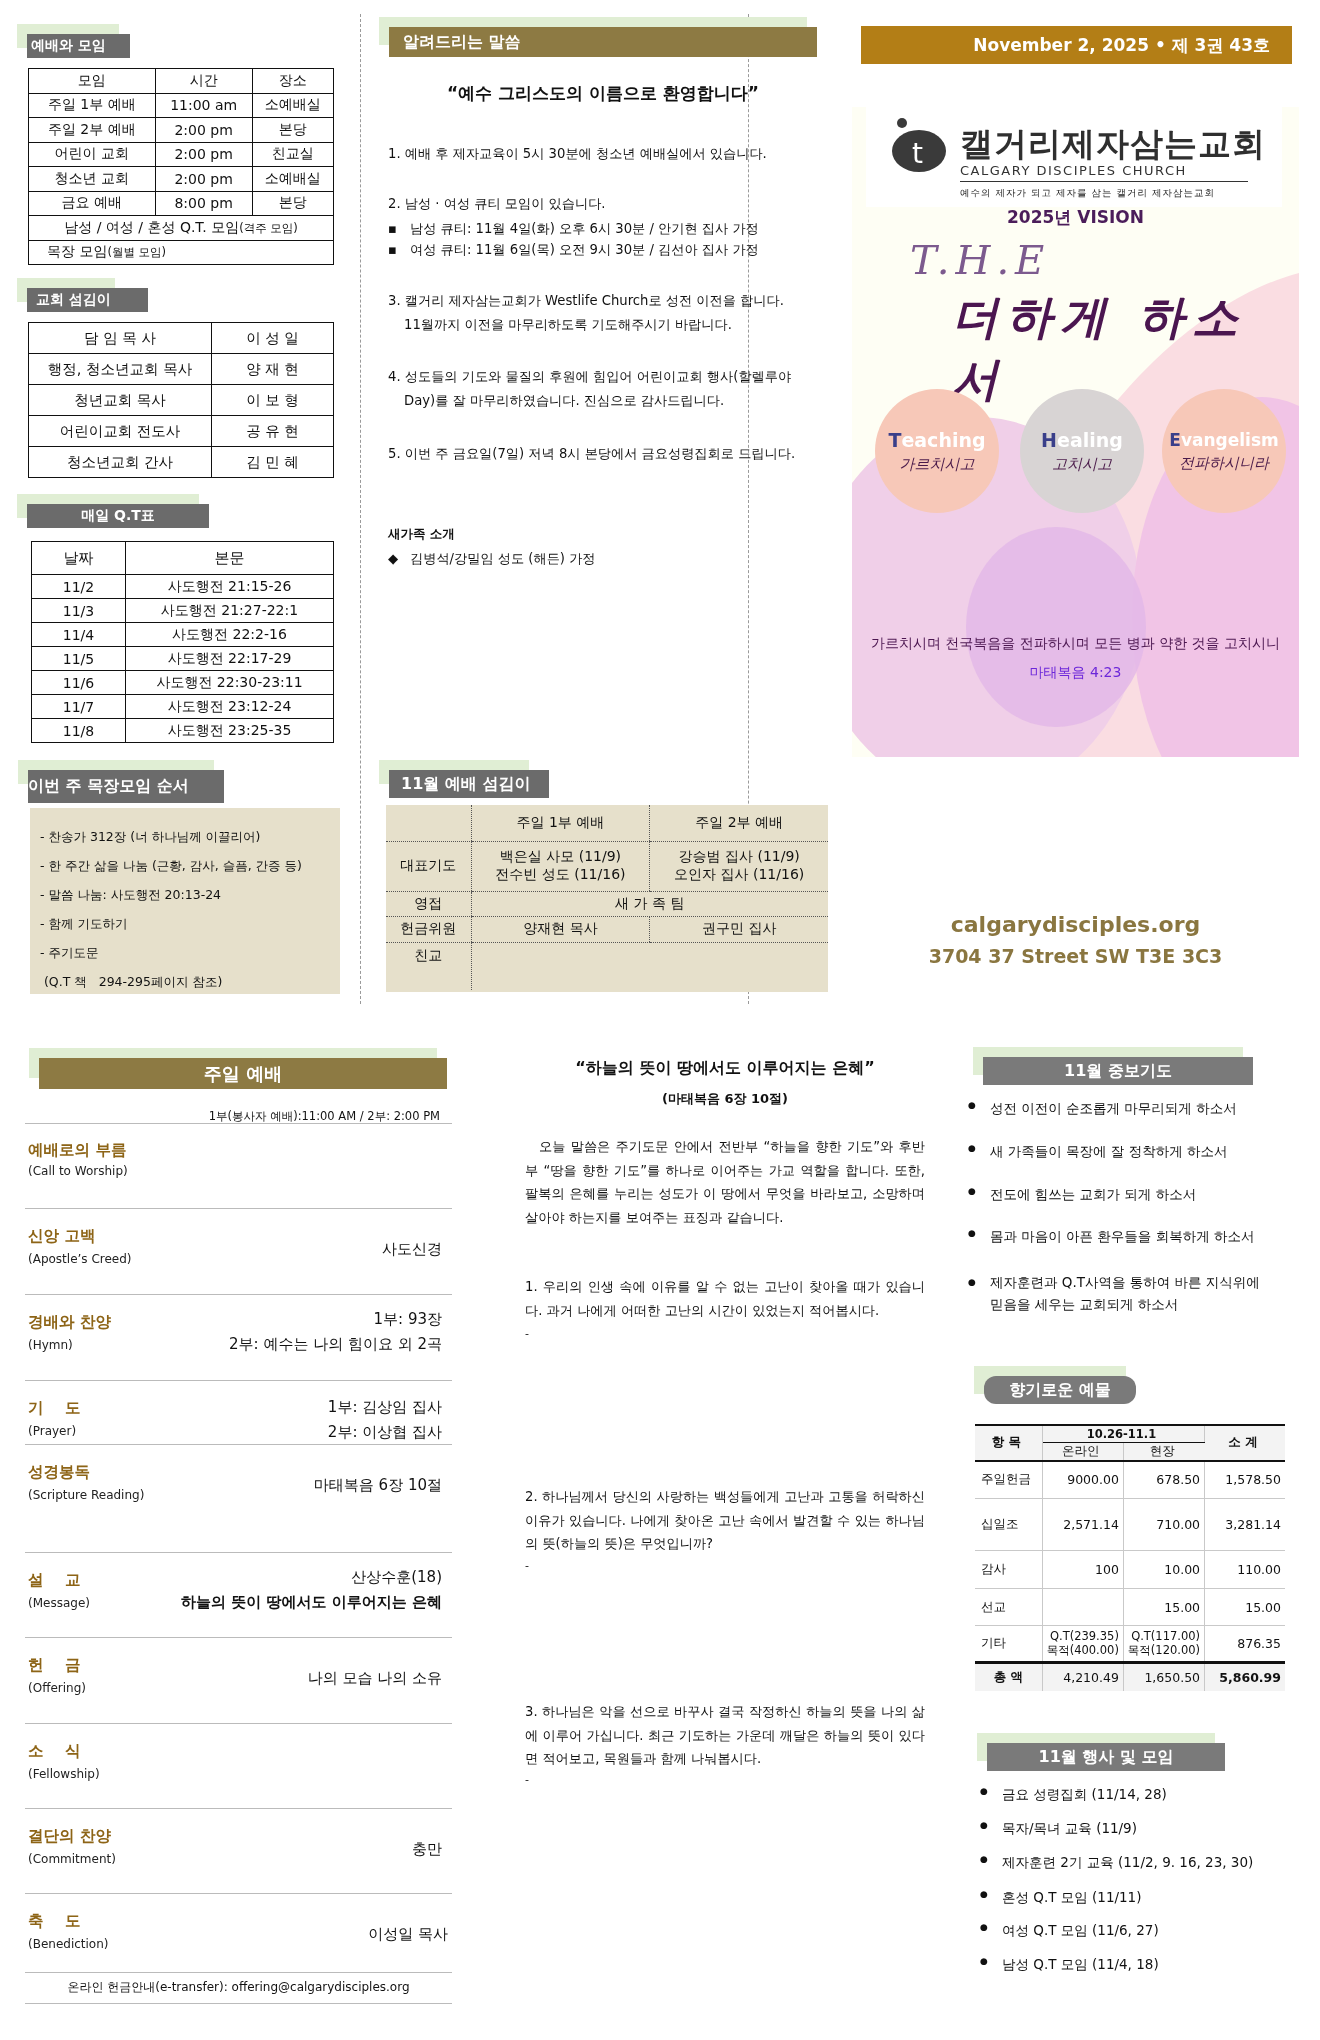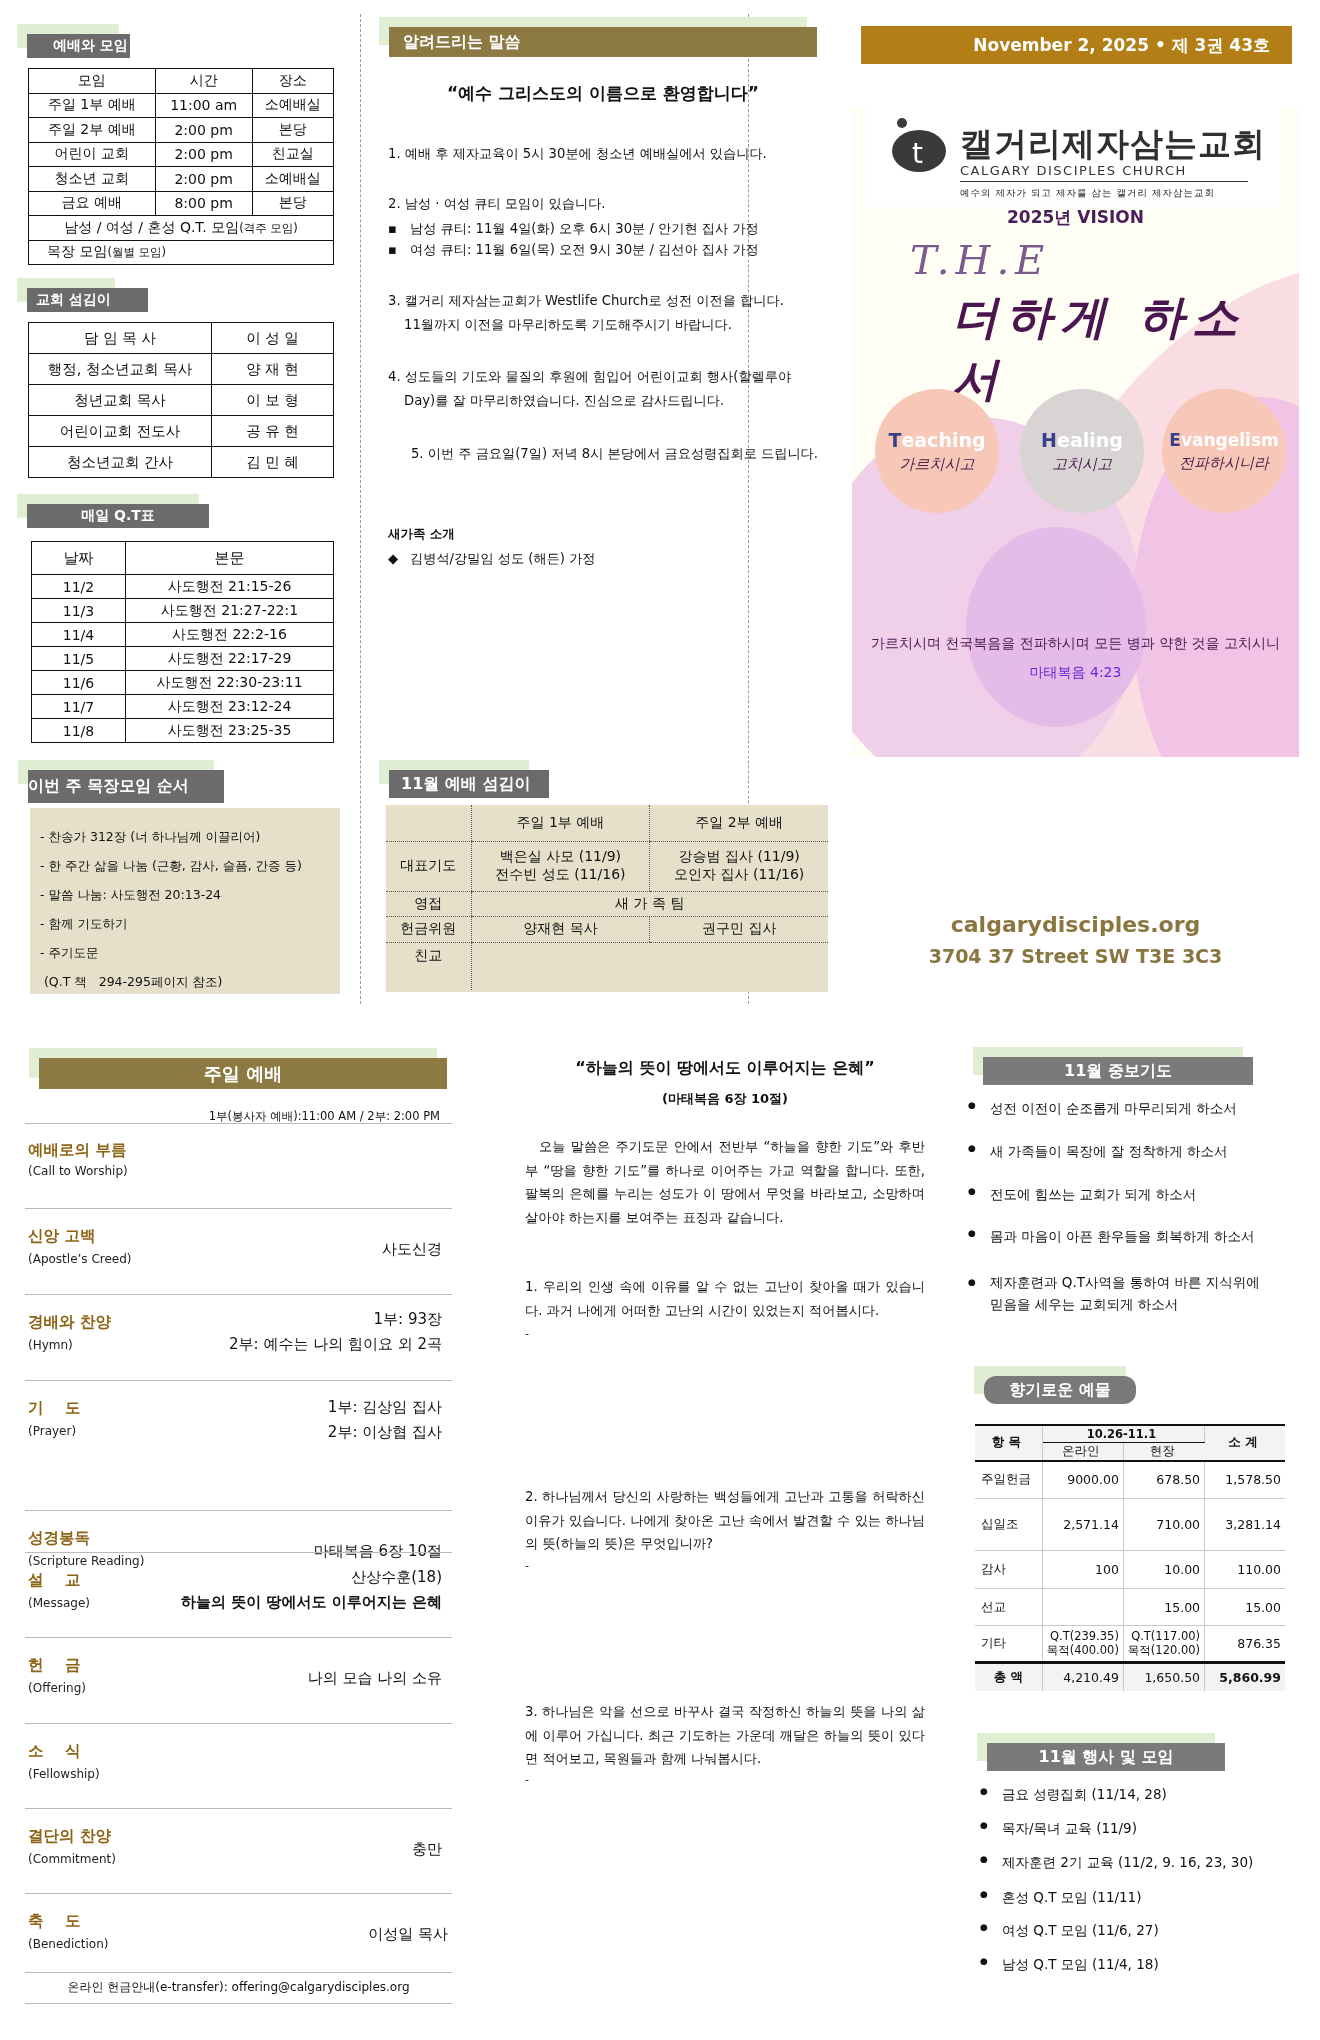--- a/index.html
+++ b/index.html
@@ -78,21 +78,21 @@
   .off-table tr.total td { border-top: 3px solid #111; border-bottom: none; background: #f3f3f3; }
 </style>
 </head>
 <body>
 
 <div class="vdash" style="left:360px; top:14px; height:990px;"></div>
 <div class="vdash" style="left:748px; top:14px; height:990px;"></div>
 
 <div class="sec-head" style="left:17px; top:24px;">
   <div class="bg" style="width:102px; height:24px;"></div>
-  <div class="bar gray" style="left:10px; top:10px; width:103px; height:24px; font-size:14px; padding-left:26px;">예배와 모임</div>
+  <div class="bar gray" style="left:10px; top:10px; width:103px; height:24px; font-size:14px; padding-left:4px;">예배와 모임</div>
 </div>
 <table class="grid t1">
   <tbody>
       <tr>
     <td>모임</td>
     <td>시간</td>
     <td>장소</td>
   </tr>
   <tr>
     <td>주일 1부 예배</td>
@@ -223,21 +223,21 @@
   <div><span class="bul">▪</span><span>여성 큐티: 11월 6일(목) 오전 9시 30분 / 김선아 집사 가정</span></div>
 </div>
 <div class="ann" style="top:289px;">
   <div>3. 캘거리 제자삼는교회가 Westlife Church로 성전 이전을 합니다.</div>
   <div style="padding-left:16px">11월까지 이전을 마무리하도록 기도해주시기 바랍니다.</div>
 </div>
 <div class="ann" style="top:365px;">
   <div>4. 성도들의 기도와 물질의 후원에 힘입어 어린이교회 행사(할렐루야</div>
   <div style="padding-left:16px">Day)를 잘 마무리하였습니다. 진심으로 감사드립니다.</div>
 </div>
-<div class="ann" style="top:442px;text-align:right;">5. 이번 주 금요일(7일) 저녁 8시 본당에서 금요성령집회로 드립니다.</div>
+<div class="ann" style="top:442px;">5. 이번 주 금요일(7일) 저녁 8시 본당에서 금요성령집회로 드립니다.</div>
 <div class="ann" style="top:522px; font-weight:bold; font-size:12.5px;">새가족 소개</div>
 <div class="ann" style="top:547px;"><span class="bul">◆</span><span>김병석/강밀임 성도 (해든) 가정</span></div>
 
 <div class="sec-head" style="left:379px; top:760px;">
   <div class="bg" style="width:150px; height:24px;"></div>
   <div class="bar gray" style="left:10px; top:10px; width:160px; height:28px; font-size:16px; padding-left:12px;">11월 예배 섬김이</div>
 </div>
 <div class="serv-table">
   <table>
     <tbody>
@@ -343,21 +343,21 @@
     </div>
 </div>
 <div class="wo-row" style="top:1380px; height:86px;">
   <div class="ko" style="top:17px; white-space:pre">기    도</div>
   <div class="en" style="top:43px">(Prayer)</div>
   <div class="val" style="top:14px">
       <div>1부: 김상임 집사</div>
       <div>2부: 이상협 집사</div>
     </div>
 </div>
-<div class="wo-row" style="top:1510px; height:86px;">
+<div class="wo-row" style="top:1444px; height:86px;">
   <div class="ko" style="top:17px">성경봉독</div>
   <div class="en" style="top:43px">(Scripture Reading)</div>
   <div class="val" style="top:28px">마태복음 6장 10절</div>
 </div>
 <div class="wo-row" style="top:1552px; height:85px;">
   <div class="ko" style="top:17px; white-space:pre">설    교</div>
   <div class="en" style="top:43px">(Message)</div>
   <div class="val" style="top:12px">
       <div>산상수훈(18)</div>
       <div style="font-weight:bold">하늘의 뜻이 땅에서도 이루어지는 은혜</div>

